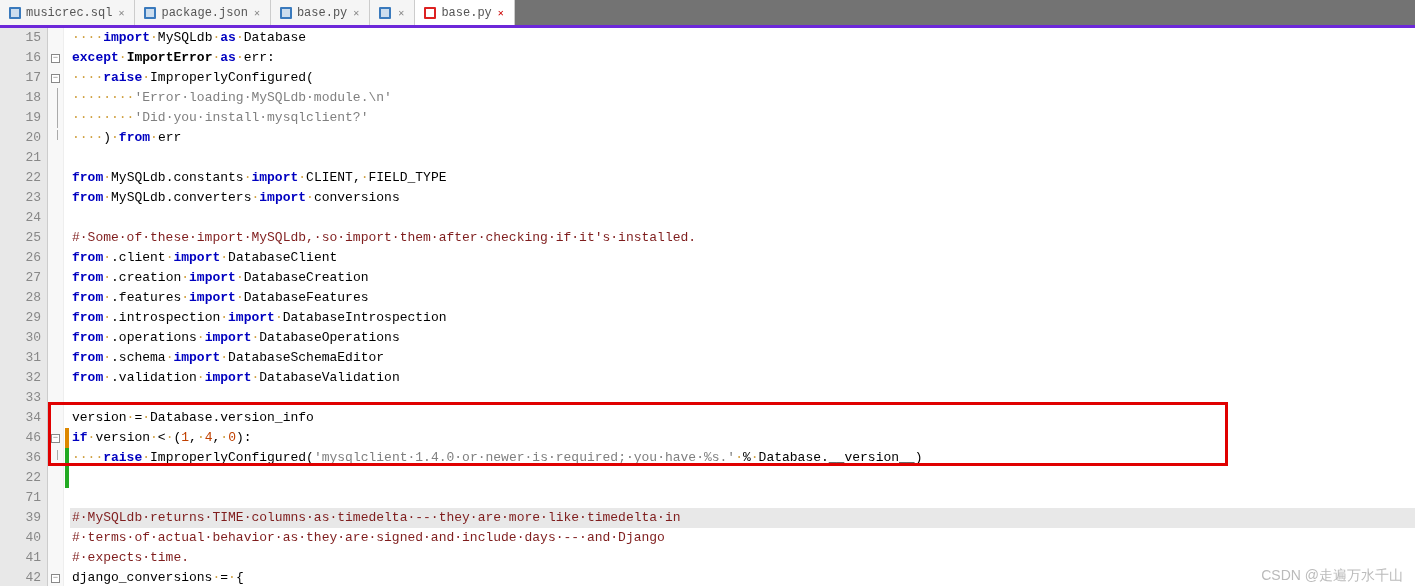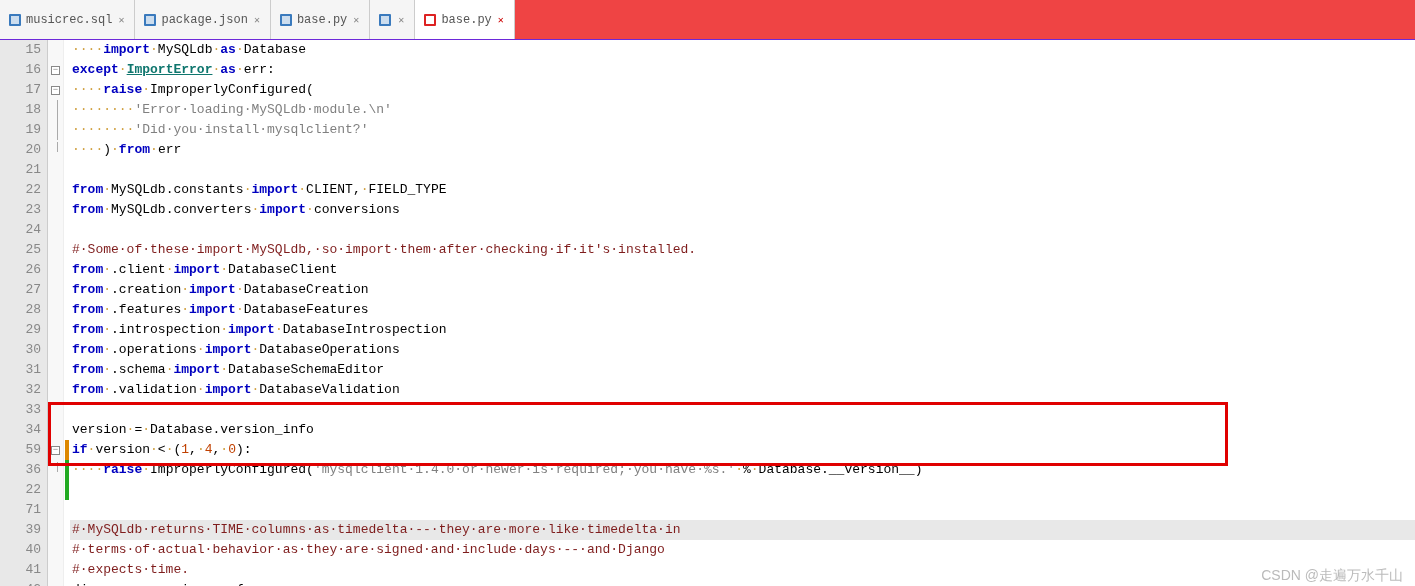--- a/index.html
+++ b/index.html
@@ -1,34 +1,34 @@
 <!DOCTYPE html>
 <html><head>
 <meta charset="utf-8">
 <style>
 * { margin: 0; padding: 0; box-sizing: border-box; }
 body { font-family: Consolas, 'Courier New', monospace; font-size: 13px; background: #fff; width: 1415px; height: 586px; overflow: hidden; position: relative; }
-.tabs { display: flex; background: #ef4444; border-bottom: 1px solid #6d28d9; height: 40px; }
+.tabs { display: flex; background: #737373; border-bottom: 3px solid #6d28d9; height: 28px; }
 .tab { display: flex; align-items: center; padding: 2px 8px; border-right: 1px solid #ccc; background: #f5f5f5; gap: 4px; cursor: pointer; }
 .tab.active { background: #fff; }
 .tab-icon { width: 14px; height: 14px; flex-shrink: 0; }
 .tab-label { font-family: 'Courier New', monospace; font-size: 12px; color: #555; }
 .tab-close { font-size: 10px; color: #888; cursor: pointer; padding: 0 2px; }
 .tab-close.red { color: #c00; font-weight: bold; }
 .editor { display: flex; height: calc(100% - 24px); }
 .gutter { width: 48px; background: #e8e8e8; border-right: 1px solid #ccc; text-align: right; padding-right: 6px; color: #888; line-height: 20px; font-size: 13px; user-select: none; }
 .gutter .ln { height: 20px; }
 .fold-col { width: 16px; background: #f8f8f8; border-right: 1px solid #eee; line-height: 20px; }
 .fold-mark { display: block; height: 20px; text-align: center; cursor: pointer; color: #888; font-size: 10px; position: relative; }
 .fold-box { display: inline-block; width: 9px; height: 9px; border: 1px solid #888; background: #fff; line-height: 7px; font-size: 9px; text-align: center; margin-top: 5px; }
 .code { flex: 1; line-height: 20px; white-space: pre; font-size: 13px; position: relative; }
 .line { height: 20px; padding-left: 2px; }
 .ws { color: #d0a040; }
 .kw { color: #0000c0; font-weight: bold; }
-.sp { color: #0f766e; font-weight: bold; text-decoration: underline; }
+.sp { color: #000000; font-weight: bold; }
 .str { color: #808080; }
 .num { color: #c04000; }
 .cmt { color: #7f1d1d; }
 .id { color: #000; }
 .pct { color: #000; }
 .highlight-box { position: absolute; left: 48px; top: 402px; width: 1180px; height: 64px; border: 3px solid #e00000; pointer-events: none; z-index: 5; }
 .marker-col { width: 6px; background: #fff; }
 .marker { width: 4px; height: 20px; margin-left: 1px; }
 .marker.green { background: #2a2; }
 .marker.orange { background: #d80; }
@@ -95,21 +95,21 @@
       <div class="ln">25</div>
       <div class="ln">26</div>
       <div class="ln">27</div>
       <div class="ln">28</div>
       <div class="ln">29</div>
       <div class="ln">30</div>
       <div class="ln">31</div>
       <div class="ln">32</div>
       <div class="ln">33</div>
       <div class="ln">34</div>
-      <div class="ln">59</div>
+      <div class="ln">46</div>
       <div class="ln">36</div>
       <div class="ln">22</div>
       <div class="ln">71</div>
       <div class="ln">39</div>
       <div class="ln">40</div>
       <div class="ln">41</div>
       <div class="ln">42</div>
     </div>
   <div class="fold-col">
       <span class="fold-mark"></span>

